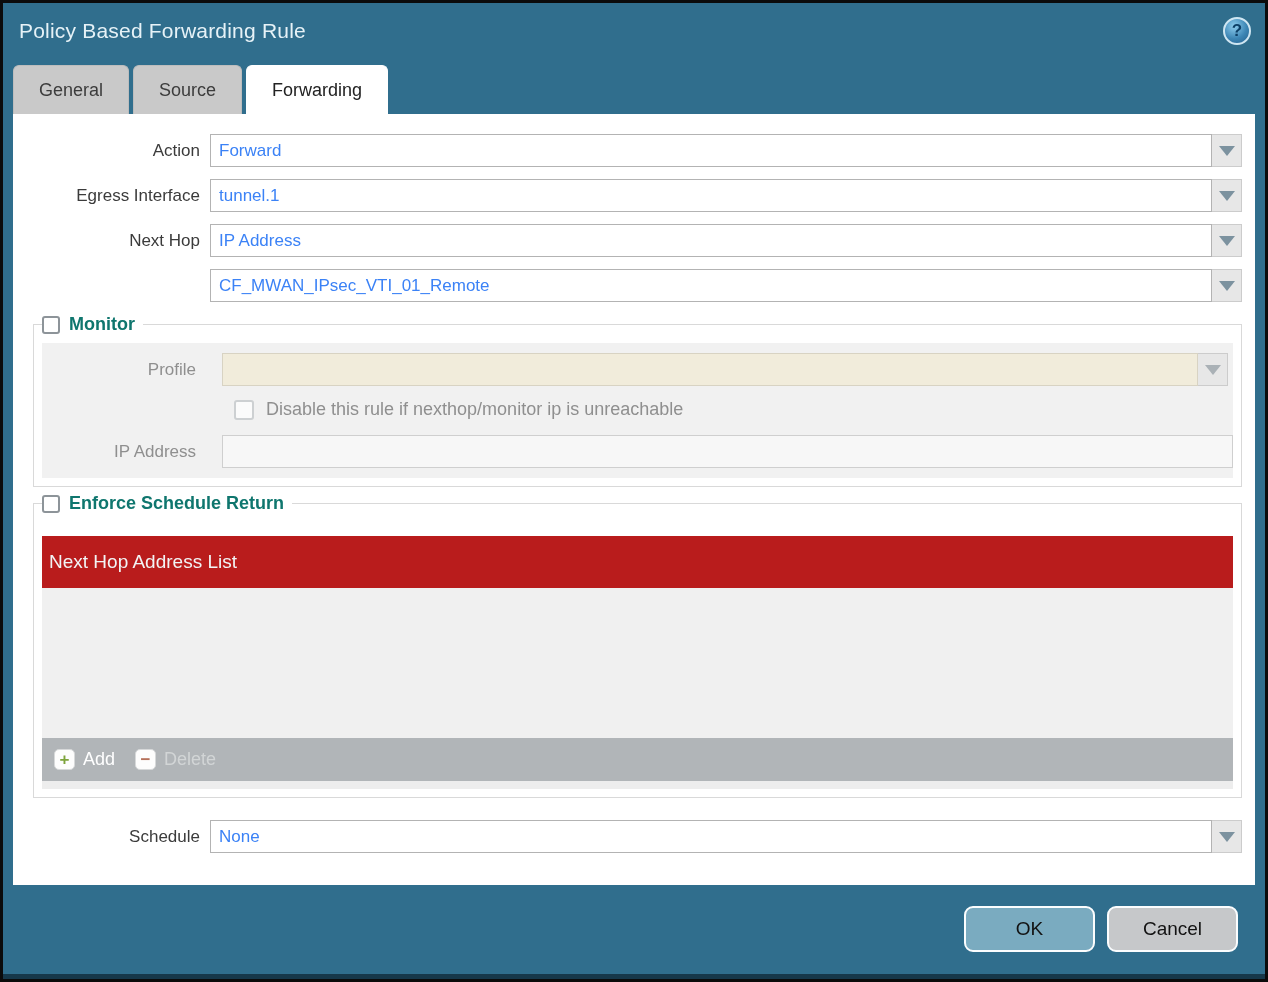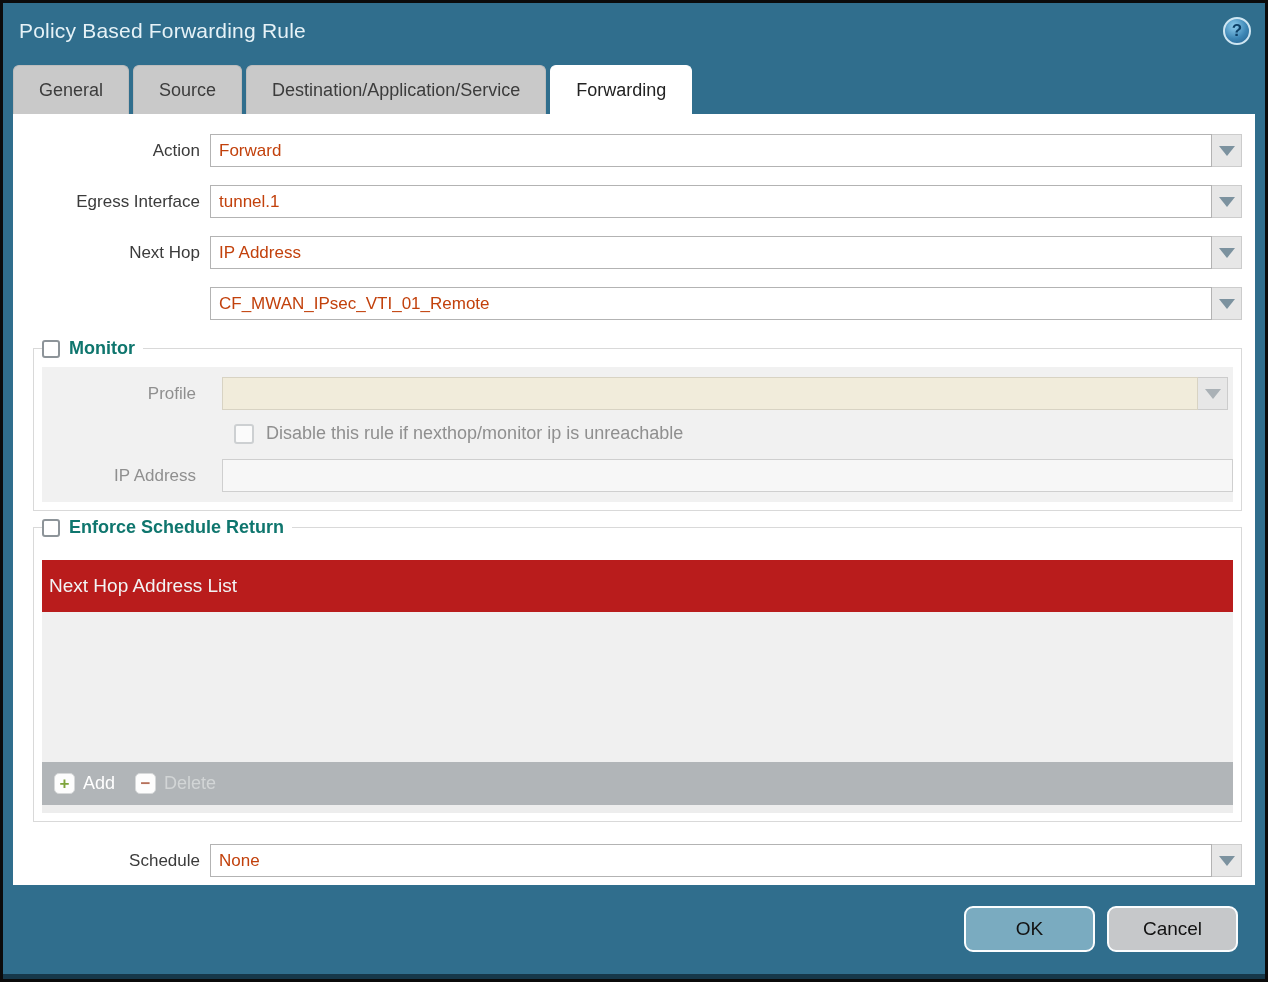--- a/index.html
+++ b/index.html
@@ -59,34 +59,34 @@
   .content {
     background: #ffffff;
     margin: 0 10px;
     height: 771px; flex: none;
     padding-top: 20px;
     overflow: hidden;
     font-size: 17px;
   }
   .row {
     display: flex; align-items: center;
-    margin-bottom: 18px;
+    margin-bottom: 12px;
     padding-right: 13px;
   }
   .row-label {
     width: 197px; flex: none;
     text-align: right; padding-right: 10px;
     color: #3b3b3b;
   }
   .field {
     height: 33px; flex: 1;
     border: 1px solid #b3b3b3;
     background: #ffffff;
     display: flex; align-items: center;
-    padding: 0 8px; color: #c2410c;
+    padding: 0 8px; color: #3b82f6;
   }
   .dd-btn {
     width: 30px; height: 33px; flex: none;
     background: #e7e7e7; border: 1px solid #cccccc; border-left: none;
     display: flex; align-items: center; justify-content: center;
     cursor: pointer;
   }
   .dd-arrow {
     width: 0; height: 0;
     border-left: 8px solid transparent;
@@ -199,21 +199,20 @@
   <div class="dialog">
 
     <div class="titlebar">
       <span class="title">Policy Based Forwarding Rule</span>
       <span class="help-icon">?</span>
     </div>
 
     <div class="tabbar">
       <div class="tab">General</div>
       <div class="tab">Source</div>
-      <div class="tab">Destination/Application/Service</div>
       <div class="tab active">Forwarding</div>
     </div>
 
     <div class="content">
 
       <div class="row">
         <div class="row-label">Action</div>
         <div class="field">Forward</div>
         <div class="dd-btn">
           <span class="dd-arrow"></span>

